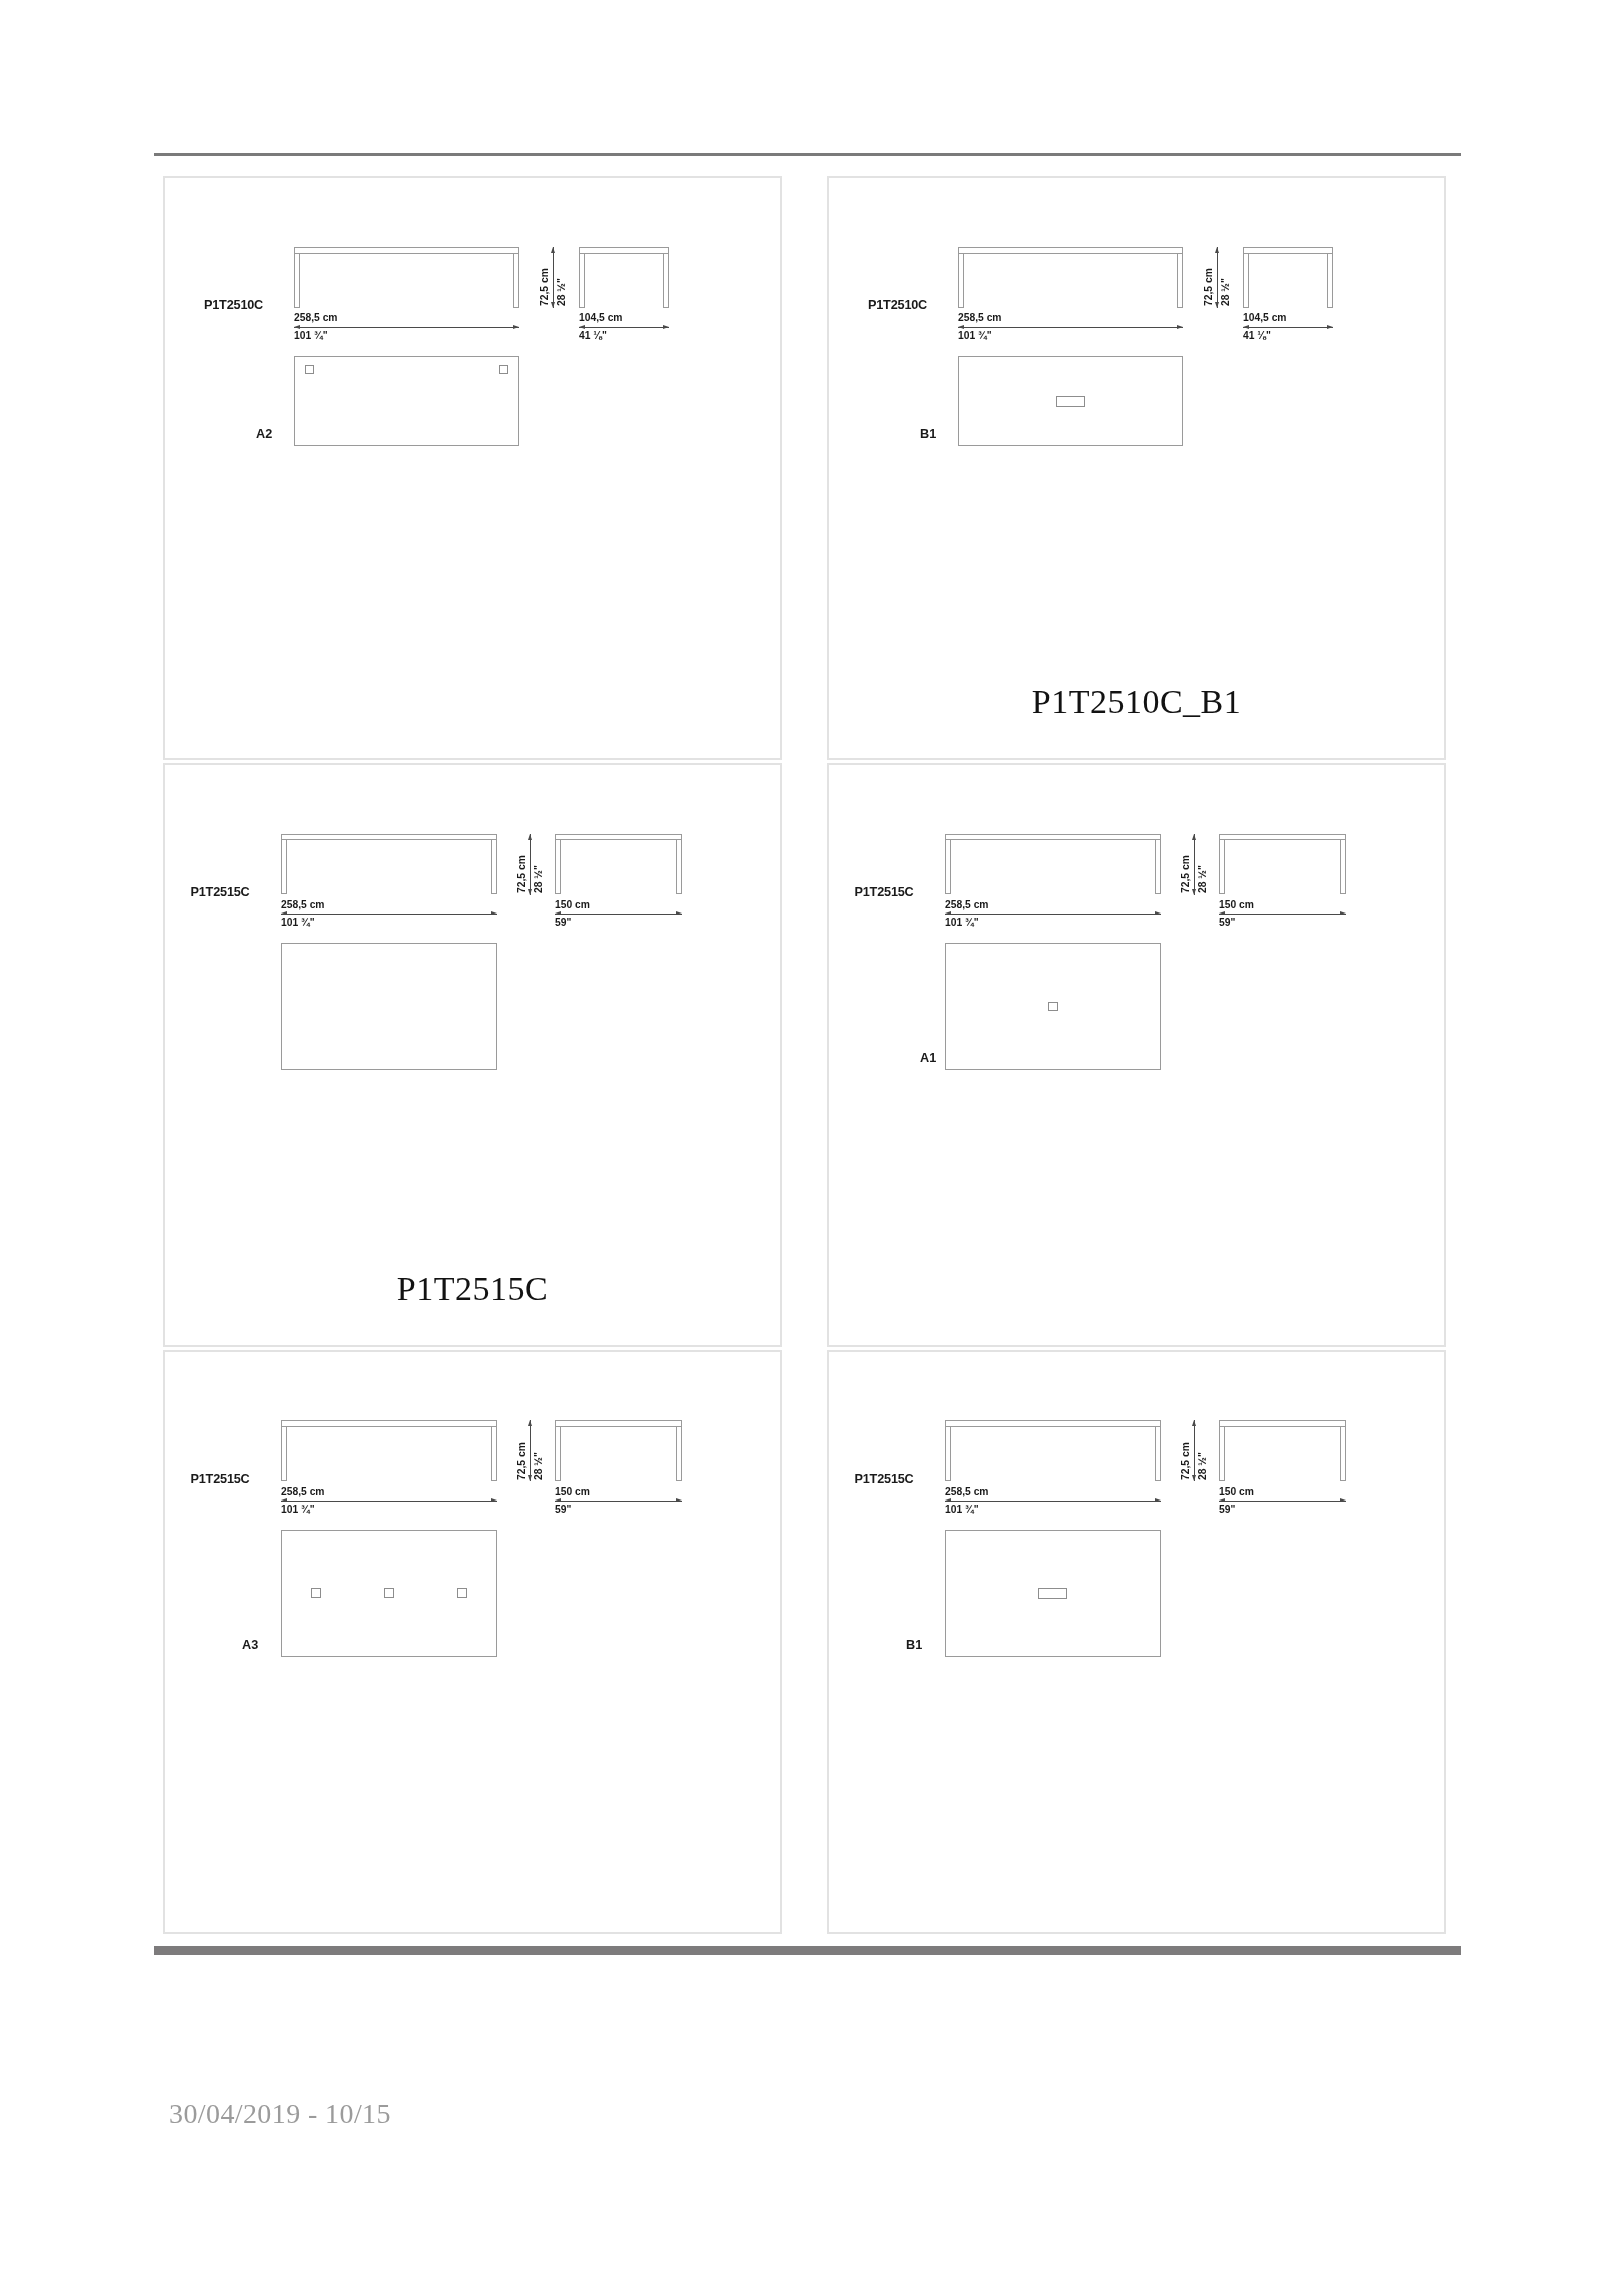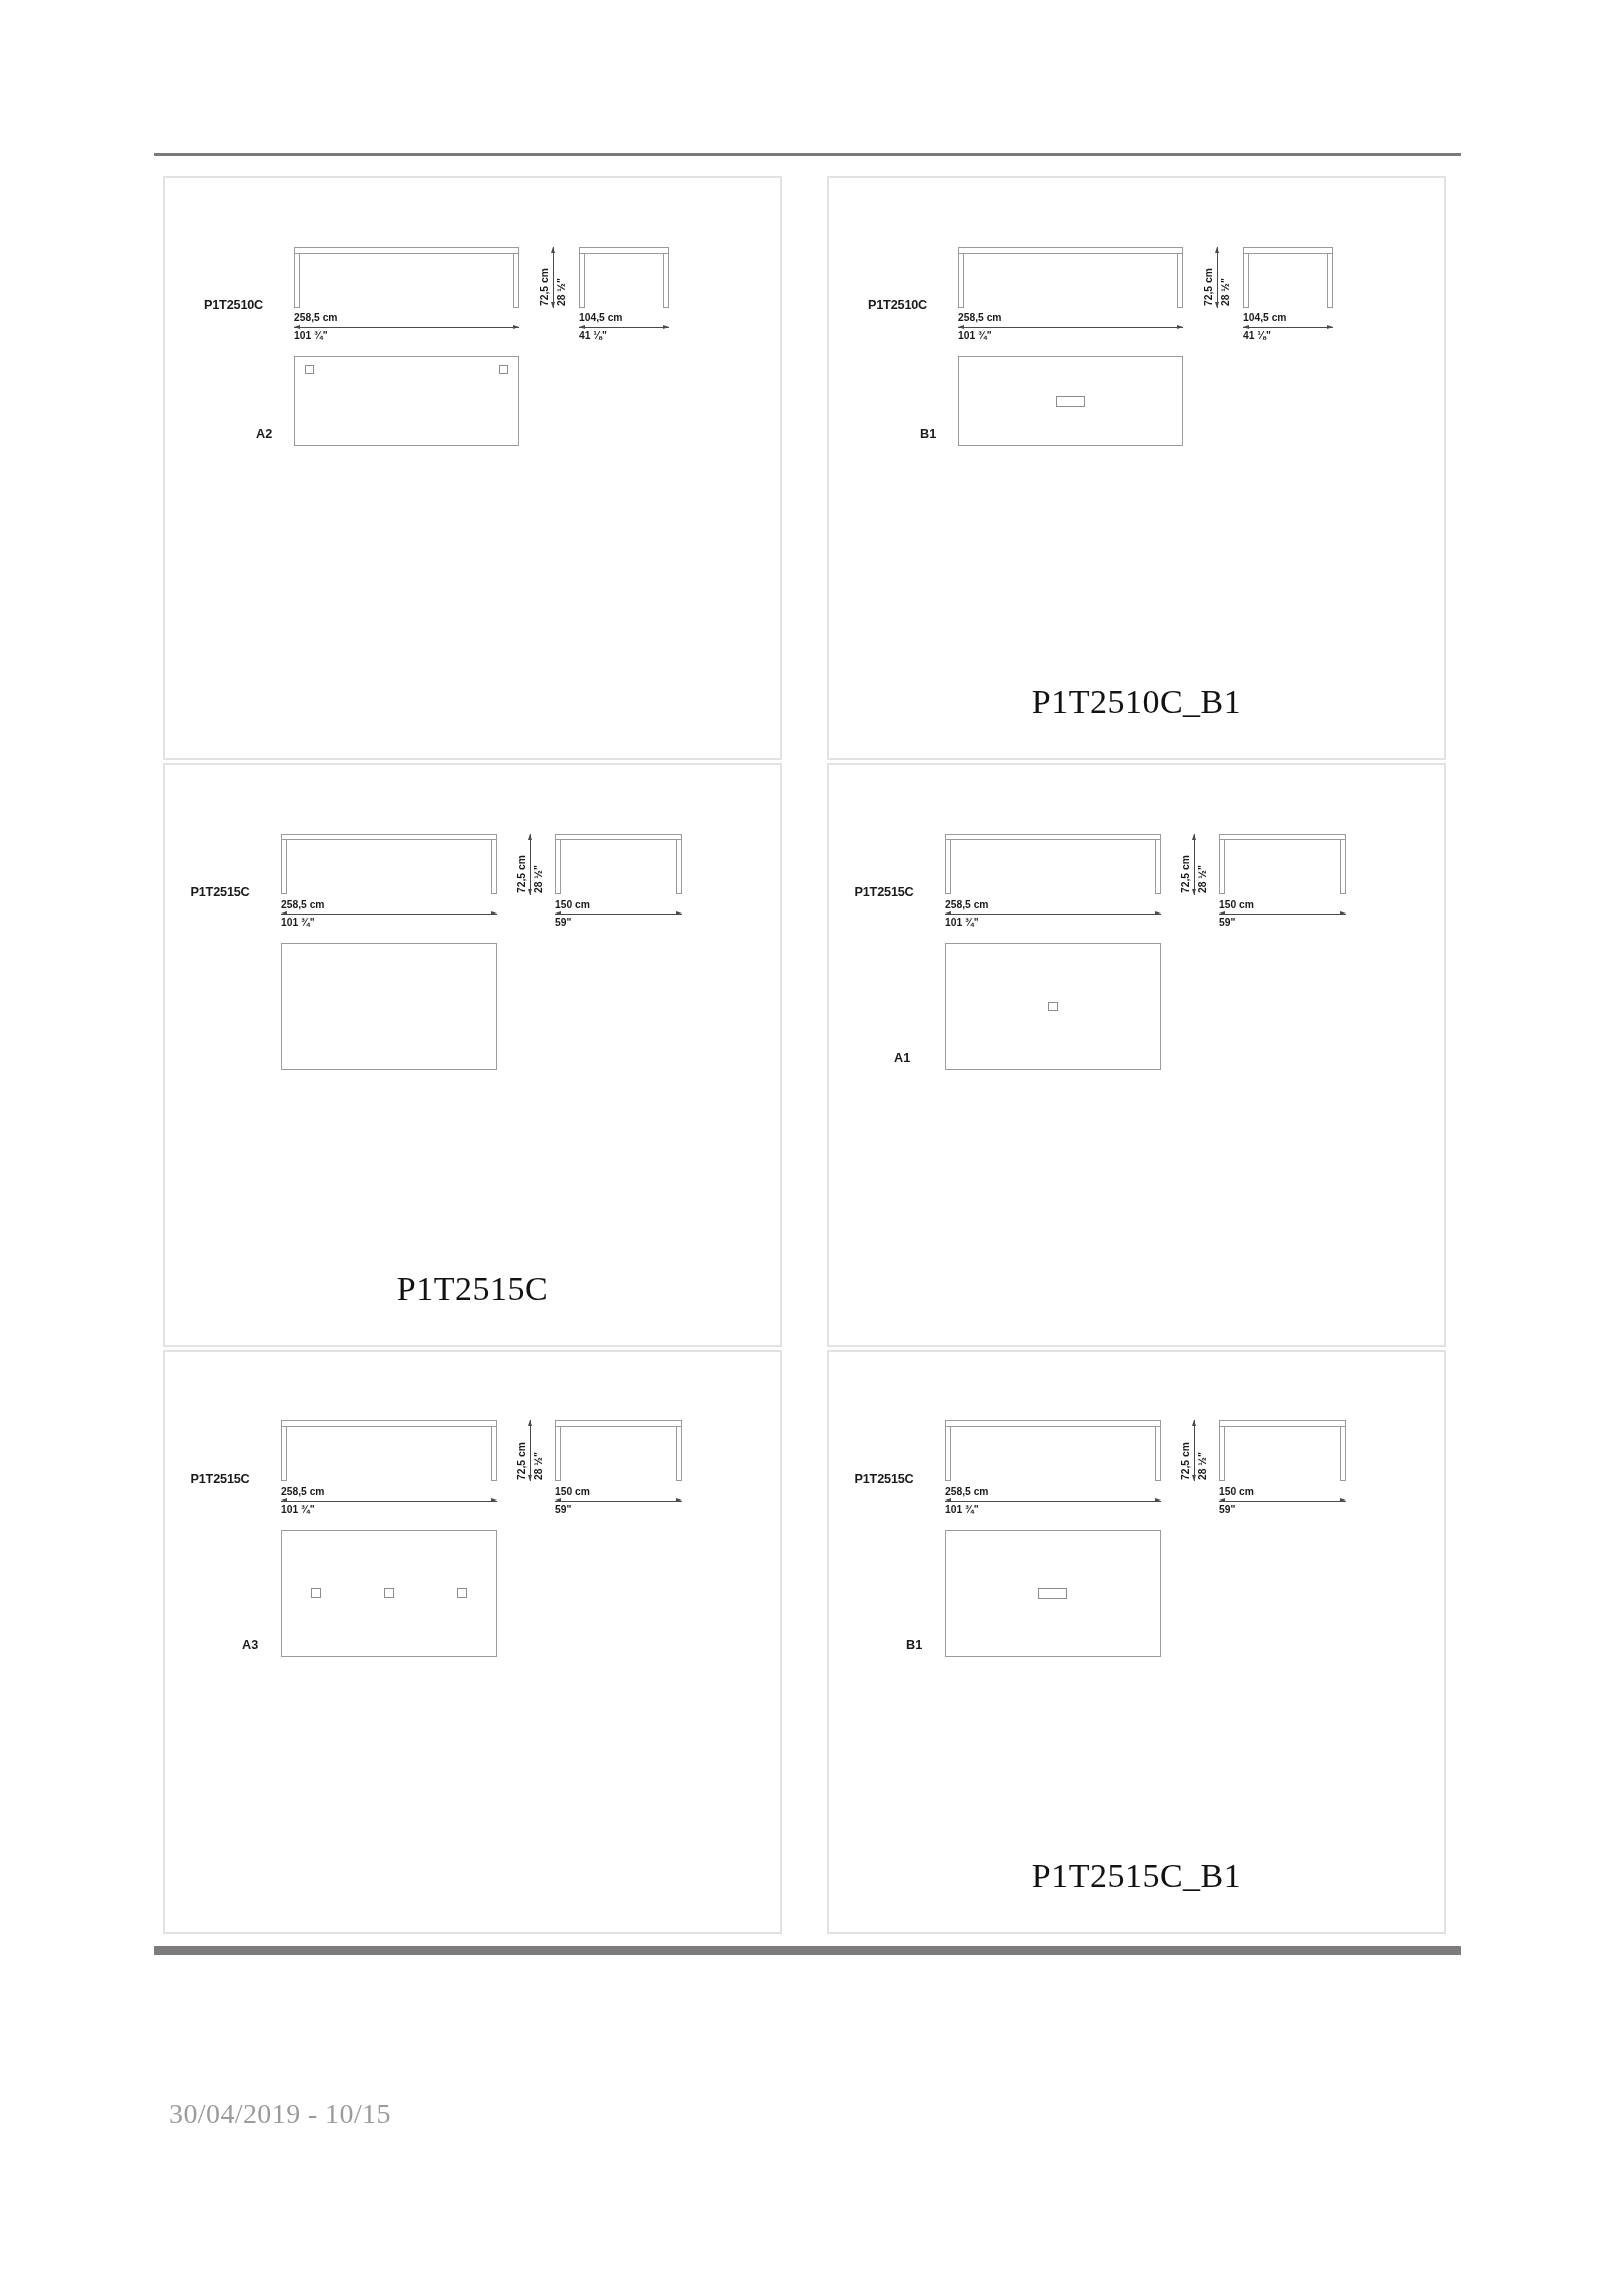--- a/index.html
+++ b/index.html
@@ -369,21 +369,21 @@
         </div>
 
         <div class="dim-h" style="left:390px; top:94px; width:127px;">
           <div class="dim-label above">150 cm</div>
           <div class="dim-label below">59"</div>
         </div>
 
         <div class="plan" style="left:116px; top:123px; width:216px; height:127px;">
           <div class="plan-mark" style="left:50%; top:50%; width:9.8px; height:9.8px; margin-left:-4.9px; margin-top:-4.9px;"></div>
         </div>
-        <div class="plan-label" style="left:65px; top:231px;">A1</div>
+        <div class="plan-label" style="left:91px; top:231px;">A1</div>
 
       </div>
     </div>
 
     <div class="panel">
       <div class="drawing">
 
         <div class="model-code" style="left:25.5px; top:65px;">P1T2515C</div>
 
         <div class="elev-front" style="left:116px; top:13.7px; width:216px; height:61px;">
@@ -452,21 +452,20 @@
           <div class="dim-label above">150 cm</div>
           <div class="dim-label below">59"</div>
         </div>
 
         <div class="plan" style="left:116px; top:123px; width:216px; height:127px;">
           <div class="plan-mark" style="left:50%; top:50%; width:29px; height:10.8px; margin-left:-14.7px; margin-top:-4.9px;"></div>
         </div>
         <div class="plan-label" style="left:77px; top:231px;">B1</div>
 
       </div>
-      <div class="caption">P1T2515C_B1</div>
     </div>
 
   </div>
 
   <div class="rule-bottom"></div>
 
   <div class="footer">30/04/2019 - 10/15</div>
 
 </div>
 

